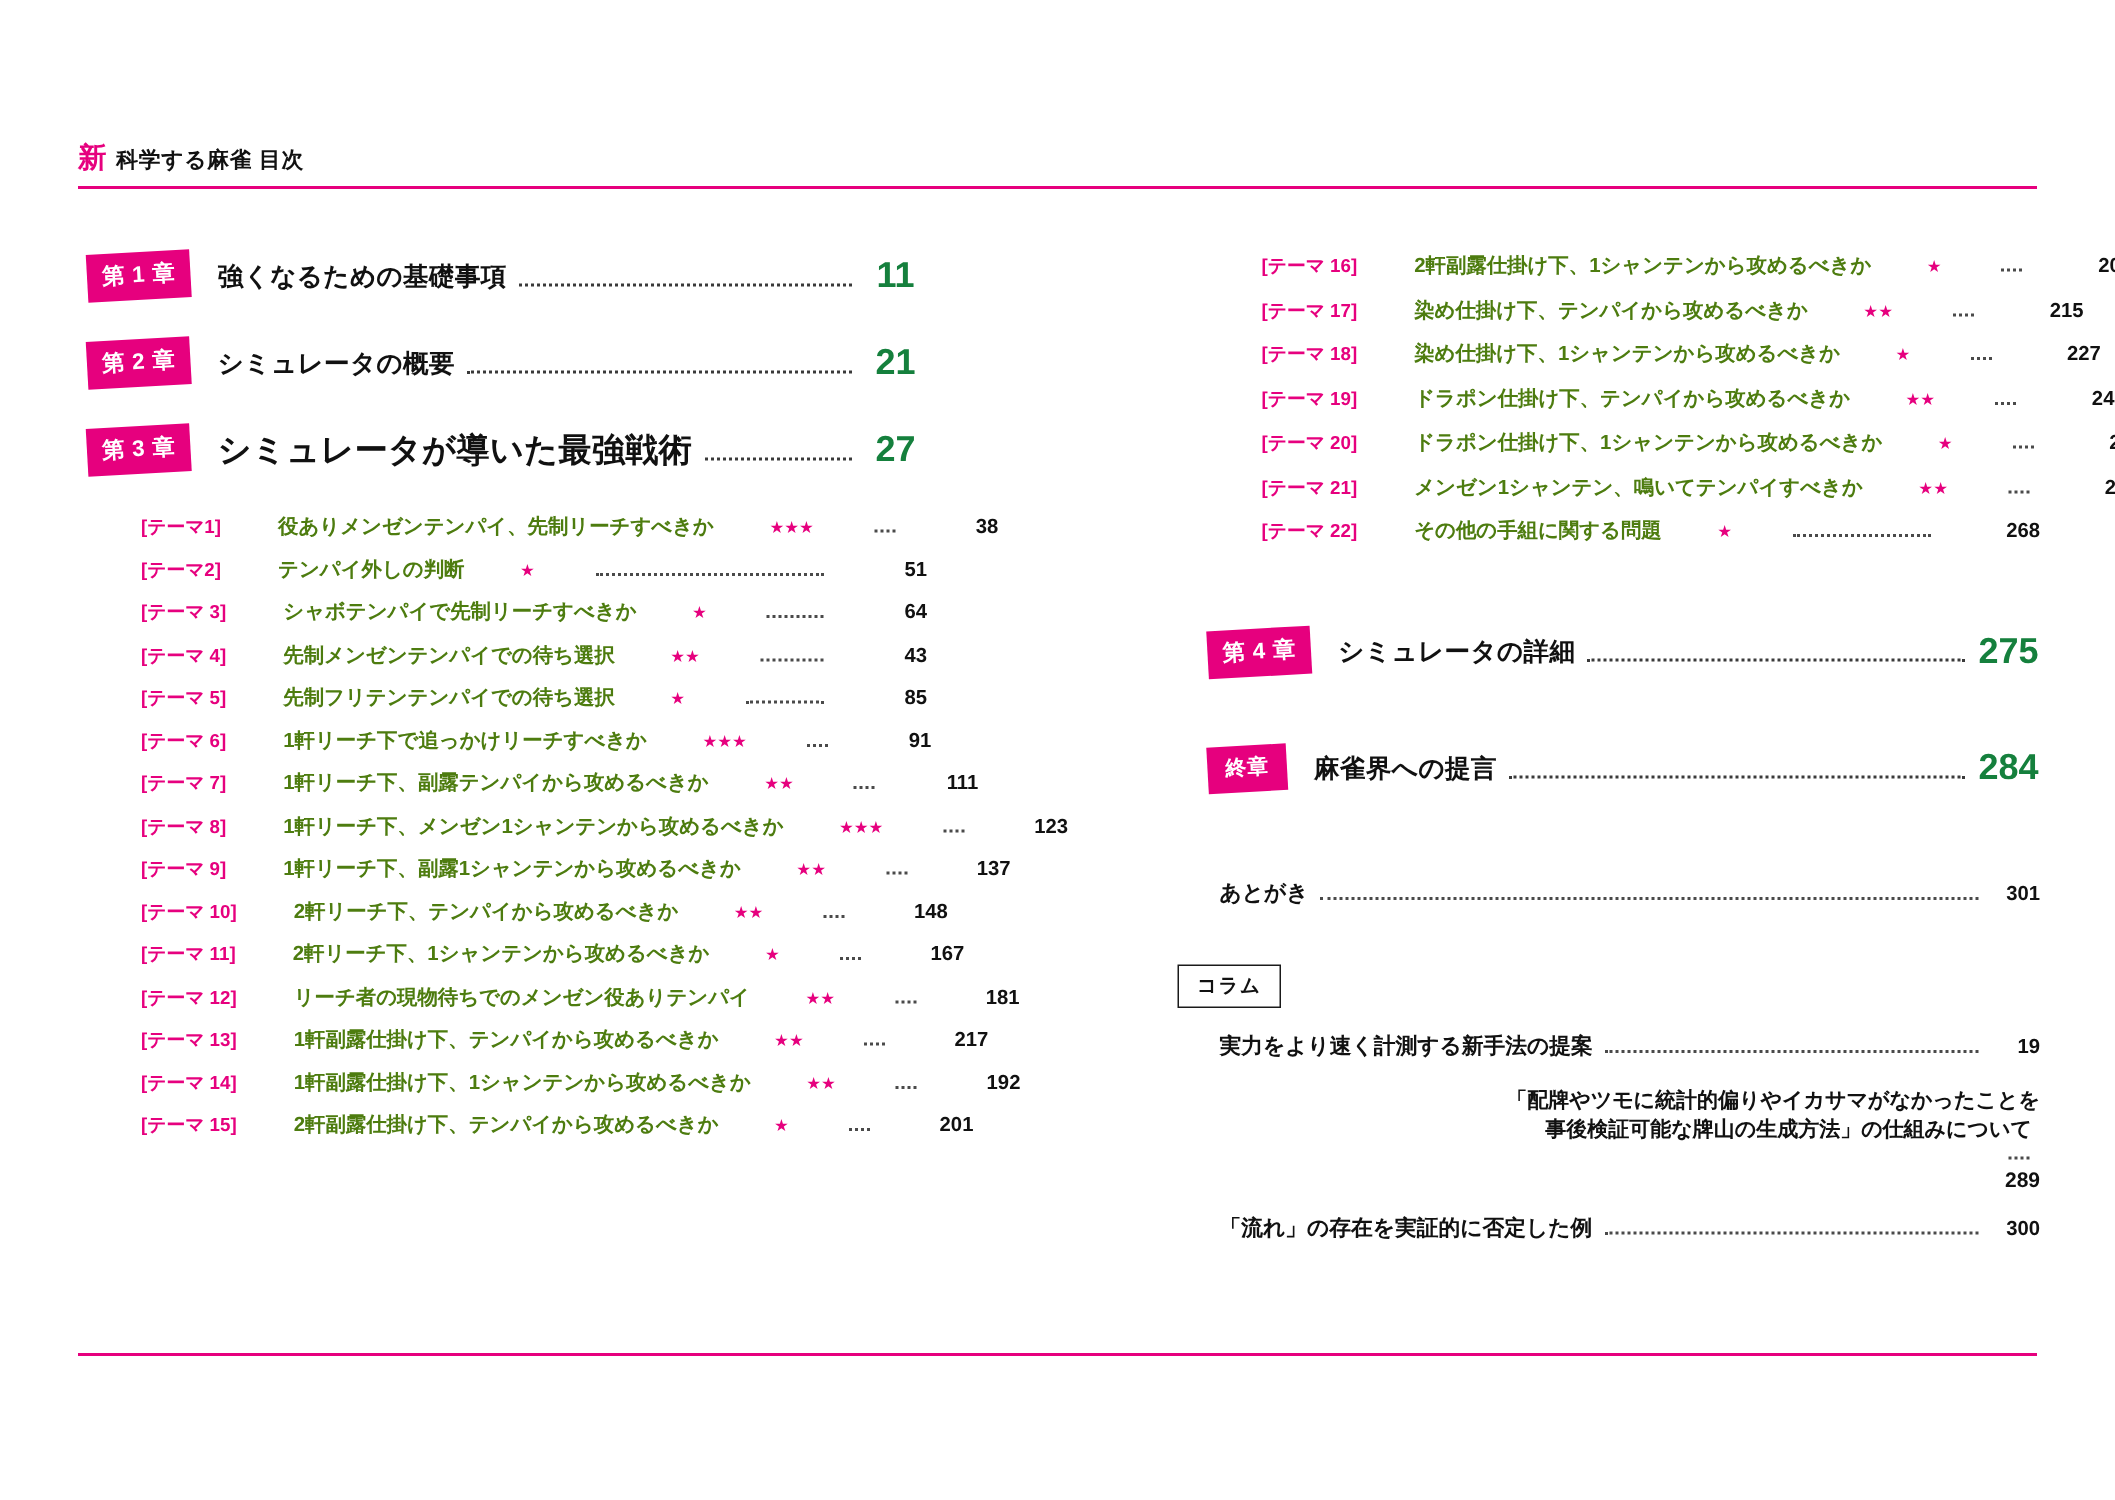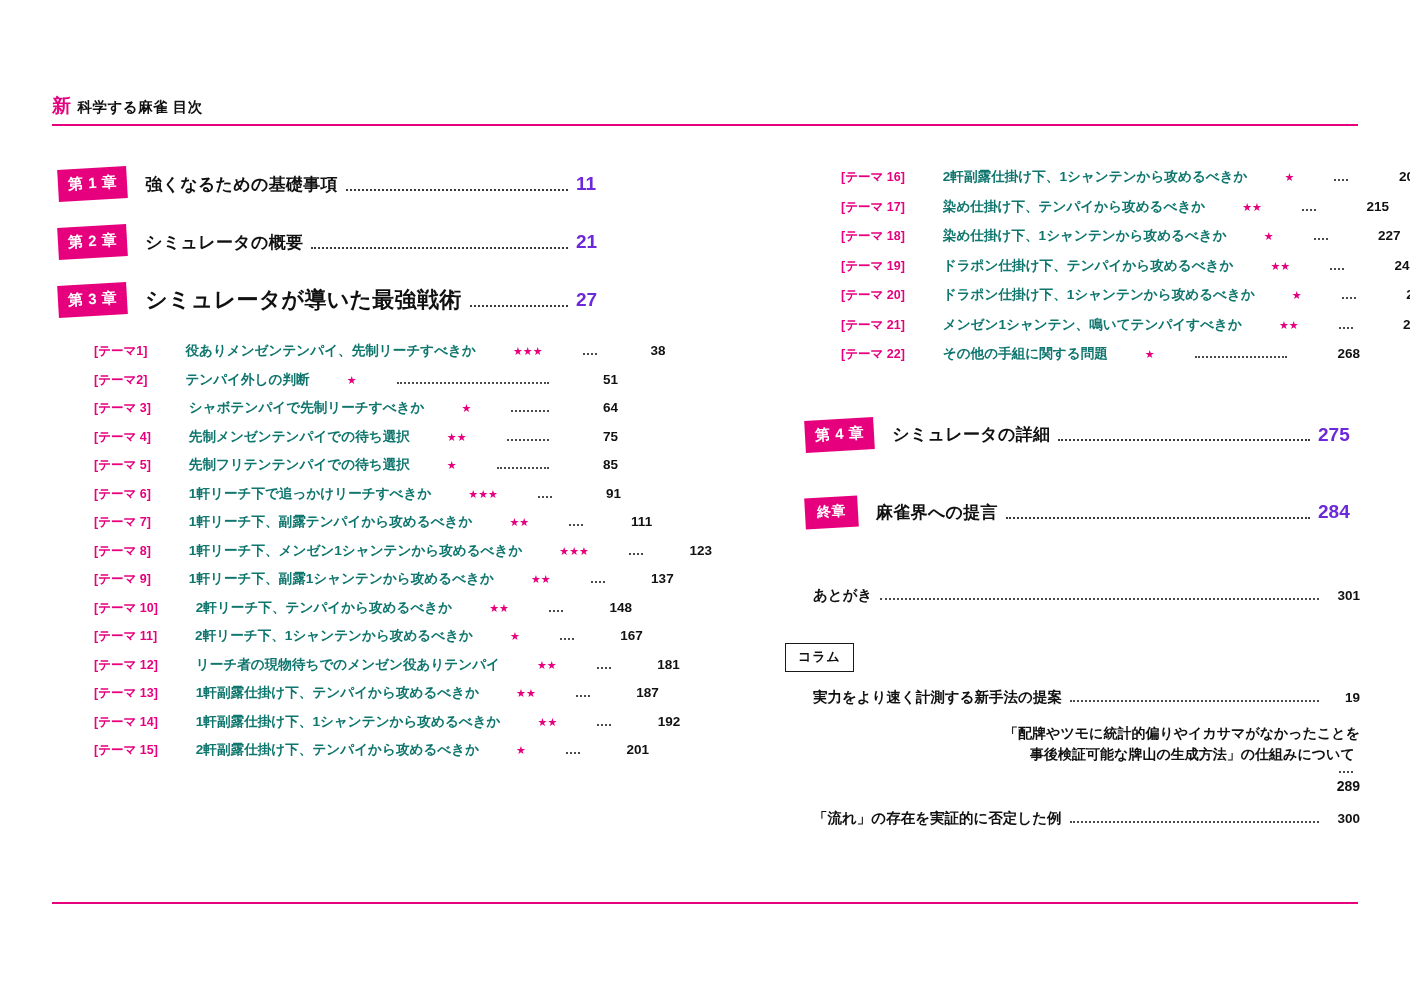--- a/index.html
+++ b/index.html
@@ -115,46 +115,46 @@
     font-size: 22px;
   }
   .chap-leader {
     flex: 1 1 auto;
     margin: 0 8px 0 8px;
     border-bottom: 2.5px dotted #3a3a3a;
     height: 11px;
     min-width: 20px;
   }
   .chap-page {
-    font-size: 19px;
-    font-weight: bold;
-    color: #6d28d9;
+    font-size: 24px;
+    font-weight: bold;
+    color: #15803d;
     min-width: 42px;
-    text-align: left;
+    text-align: center;
     white-space: nowrap;
   }
 
   
   .theme-row {
     display: flex;
     align-items: baseline;
     margin-bottom: 10.5px;
     padding-left: 36px;
     font-size: 13.5px;
     gap: 32px;
   }
   .theme-tag {
     color: #e6007e;
     font-weight: bold;
     font-size: 12.5px;
     white-space: nowrap;
     margin-right: 6px;
   }
   .theme-text {
-    color: #0f766e;
+    color: #4d7c0f;
     font-weight: bold;
     font-size: 13.6px;
     white-space: nowrap;
   }
   .theme-stars {
     color: #e6007e;
     font-size: 11px;
     margin-left: 5px;
     white-space: nowrap;
     letter-spacing: 0px;
@@ -241,20 +241,21 @@
   .two-line-text {
     color: #111;
     font-weight: bold;
     font-size: 14px;
     line-height: 1.55;
     white-space: nowrap;
   }
   .two-line-text .l2 {
     display: block;
     padding-left: 26px;
+    font-family: Liberation Mono, monospace;
   }
   .two-line-leader {
     flex: 1 1 auto;
     margin: 0 7px 5px 8px;
     border-bottom: 2.2px dotted #4a4a4a;
     height: 5px;
     min-width: 14px;
   }
   .two-line-page {
     font-size: 14px;
@@ -328,21 +329,21 @@
       <span class="theme-stars">★</span>
       <span class="theme-leader"></span>
       <span class="theme-page">64</span>
     </div>
 
     <div class="theme-row">
       <span class="theme-tag">[テーマ 4]</span>
       <span class="theme-text">先制メンゼンテンパイでの待ち選択</span>
       <span class="theme-stars">★★</span>
       <span class="theme-leader"></span>
-      <span class="theme-page">75</span>
+      <span class="theme-page">43</span>
     </div>
 
     <div class="theme-row">
       <span class="theme-tag">[テーマ 5]</span>
       <span class="theme-text">先制フリテンテンパイでの待ち選択</span>
       <span class="theme-stars">★</span>
       <span class="theme-leader"></span>
       <span class="theme-page">85</span>
     </div>
 
@@ -400,21 +401,21 @@
       <span class="theme-stars">★★</span>
       <span class="theme-leader"></span>
       <span class="theme-page">181</span>
     </div>
 
     <div class="theme-row">
       <span class="theme-tag">[テーマ 13]</span>
       <span class="theme-text">1軒副露仕掛け下、テンパイから攻めるべきか</span>
       <span class="theme-stars">★★</span>
       <span class="theme-leader"></span>
-      <span class="theme-page">187</span>
+      <span class="theme-page">217</span>
     </div>
 
     <div class="theme-row">
       <span class="theme-tag">[テーマ 14]</span>
       <span class="theme-text">1軒副露仕掛け下、1シャンテンから攻めるべきか</span>
       <span class="theme-stars">★★</span>
       <span class="theme-leader"></span>
       <span class="theme-page">192</span>
     </div>
 

